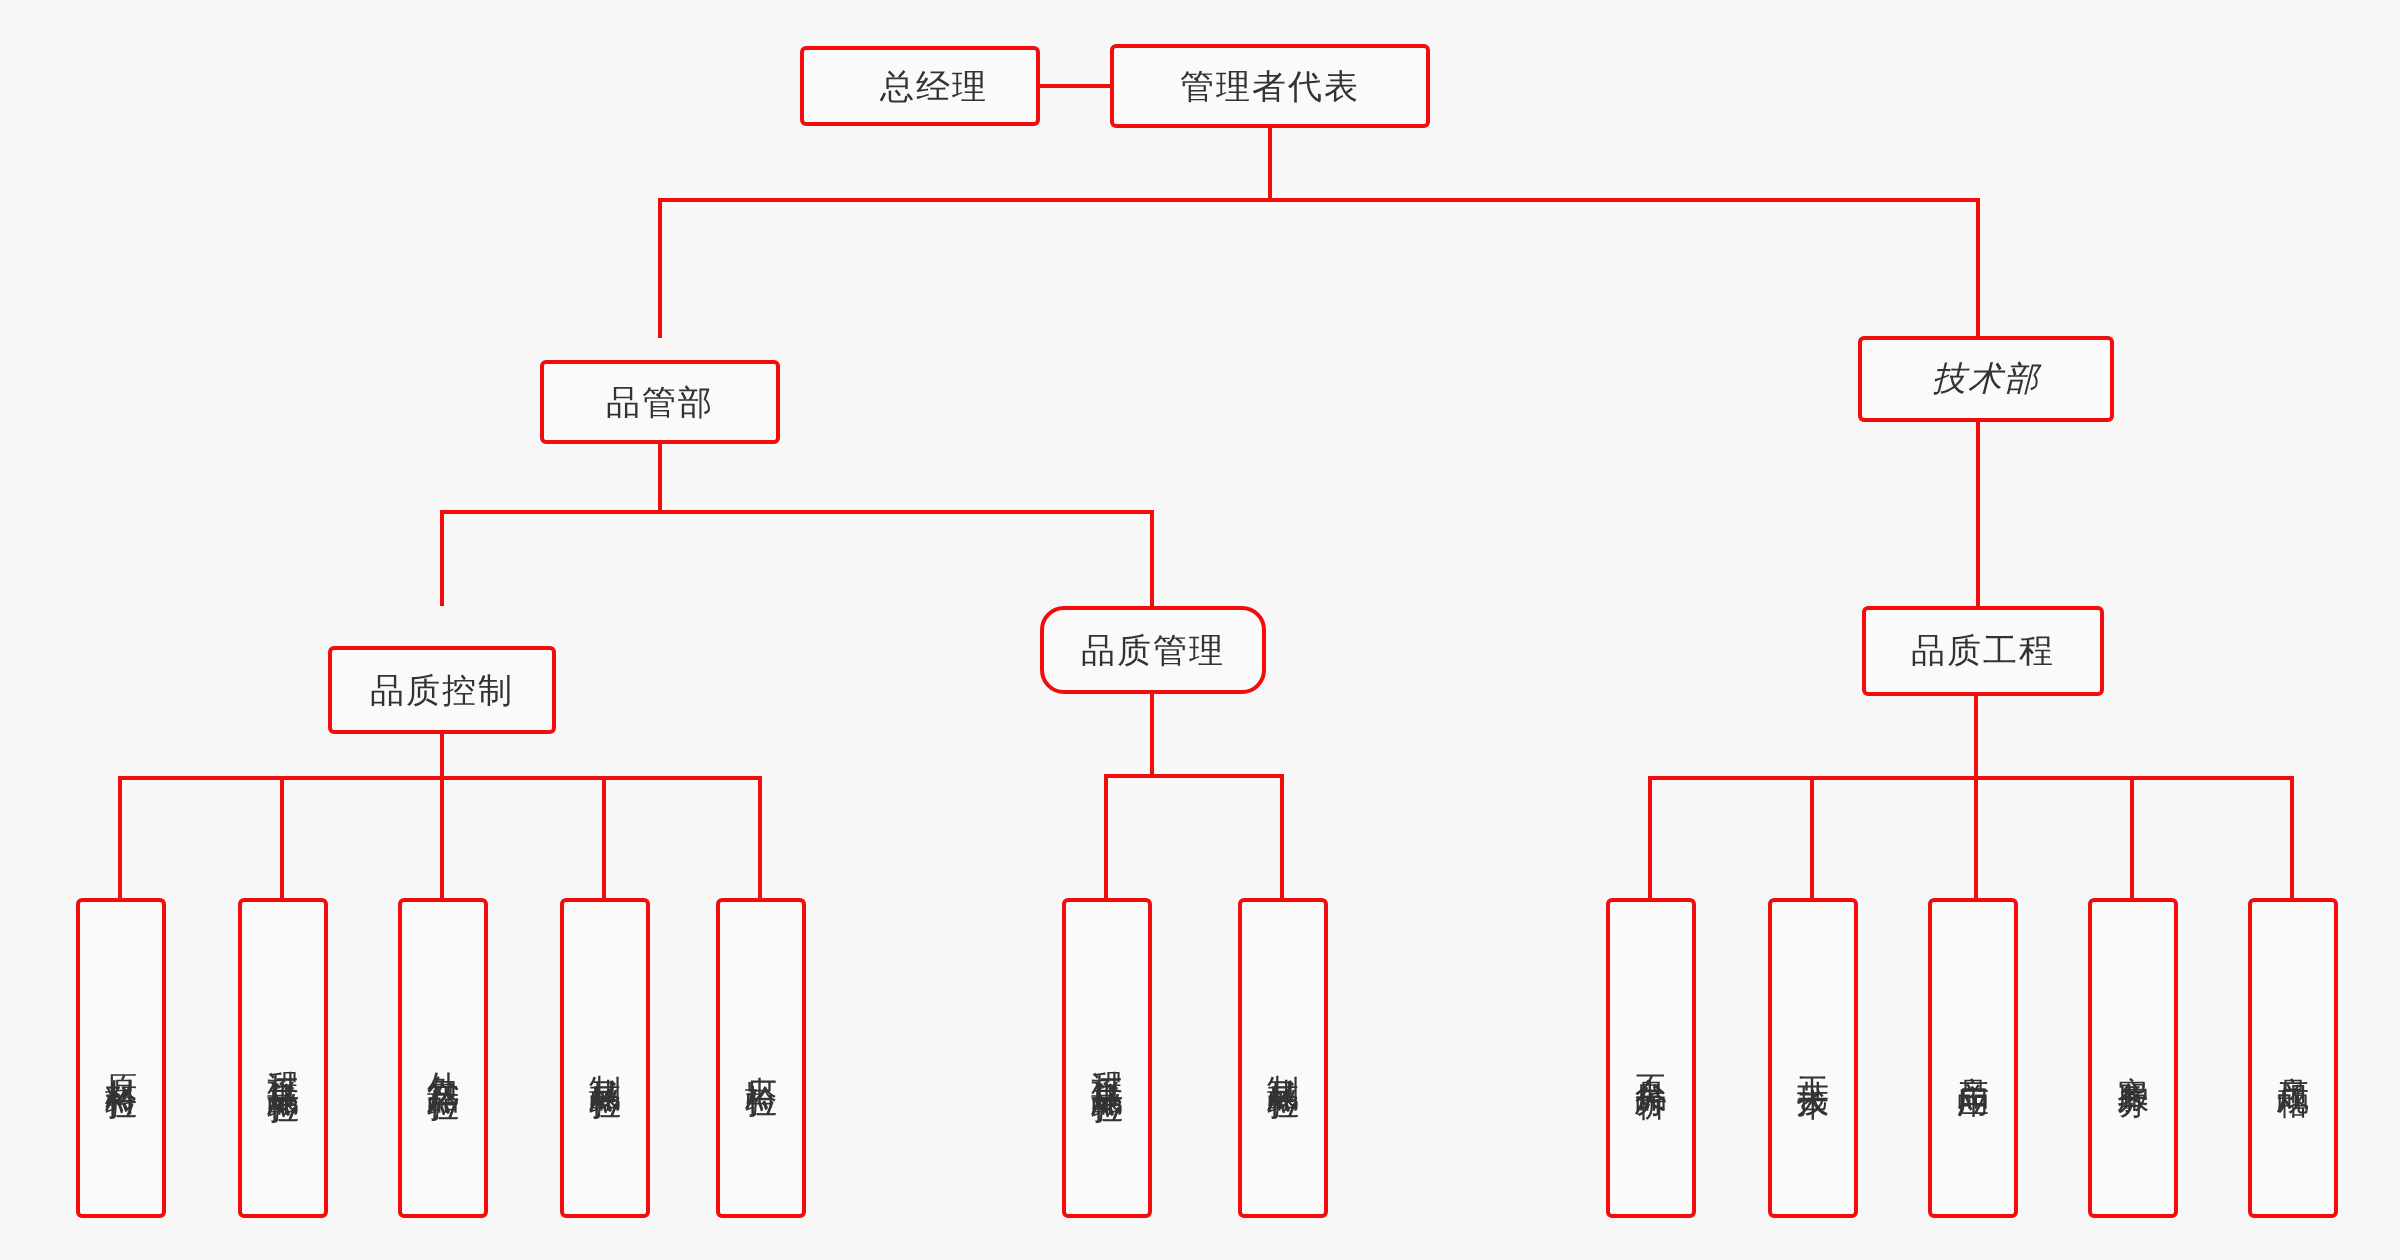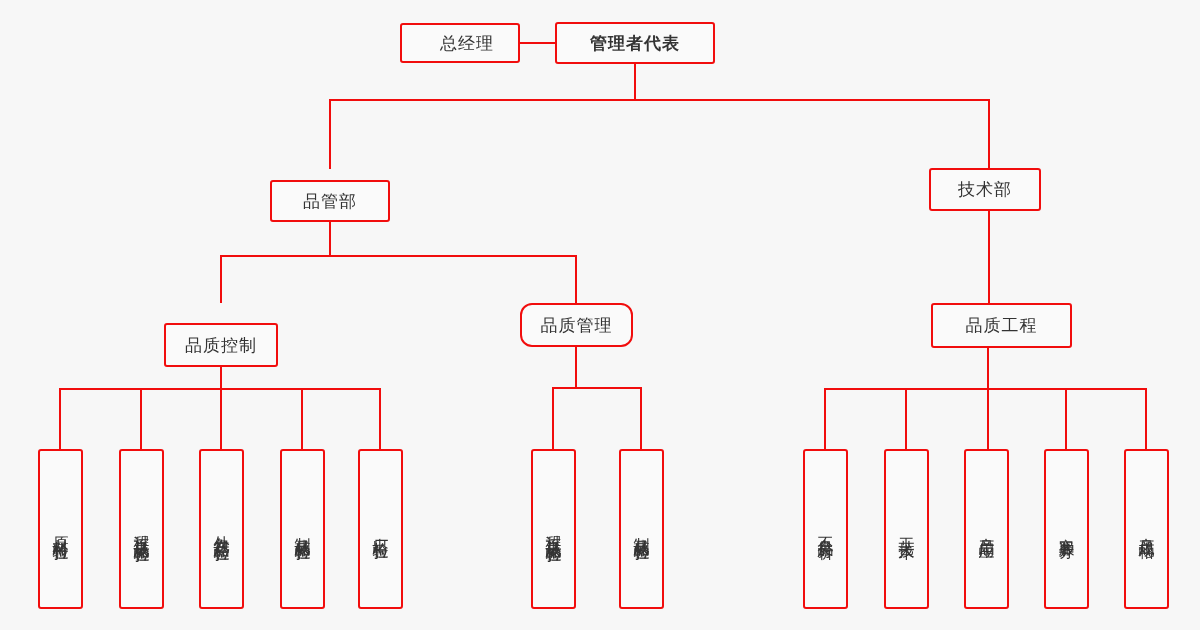--- a/index.html
+++ b/index.html
@@ -81,38 +81,38 @@
   <div class="vl" style="left:987px;top:348px;height:101px;"></div>
   <div class="hl" style="left:824px;top:388px;width:323px;"></div>
   <div class="vl" style="left:824px;top:388px;height:61px;"></div>
   <div class="vl" style="left:905px;top:388px;height:61px;"></div>
   <div class="vl" style="left:1065px;top:388px;height:61px;"></div>
   <div class="vl" style="left:1145px;top:388px;height:61px;"></div>
 
   <div class="node" style="left:400px;top:23px;width:120px;height:40px;padding-left:14px;">
     <span>总经理</span>
   </div>
-  <div class="node" style="left:555px;top:22px;width:160px;height:42px;font-weight:bold;">
+  <div class="node" style="left:555px;top:22px;width:160px;height:42px;">
     <span>管理者代表</span>
   </div>
 
   <div class="node" style="left:270px;top:180px;width:120px;height:42px;">
     <span>品管部</span>
   </div>
-  <div class="node" style="left:929px;top:168px;width:112px;height:43px;">
+  <div class="node" style="left:929px;top:168px;width:128px;height:43px;font-style:italic;">
     <span>技术部</span>
   </div>
 
   <div class="node" style="left:164px;top:303px;width:114px;height:44px;margin-top:20px;">
     <span>品质控制</span>
   </div>
   <div class="node" style="left:520px;top:303px;width:113px;height:44px;border-radius:12px;">
     <span>品质管理</span>
   </div>
-  <div class="node" style="left:931px;top:303px;width:141px;height:45px;">
+  <div class="node" style="left:931px;top:303px;width:121px;height:45px;">
     <span>品质工程</span>
   </div>
 
   <div class="node vnode" style="left:38px;top:449px;width:45px;height:160px;">
     <span>原材料检验</span>
   </div>
   <div class="node vnode" style="left:119px;top:449px;width:45px;height:160px;">
     <span>过程半成品检验</span>
   </div>
   <div class="node vnode" style="left:199px;top:449px;width:45px;height:160px;">

